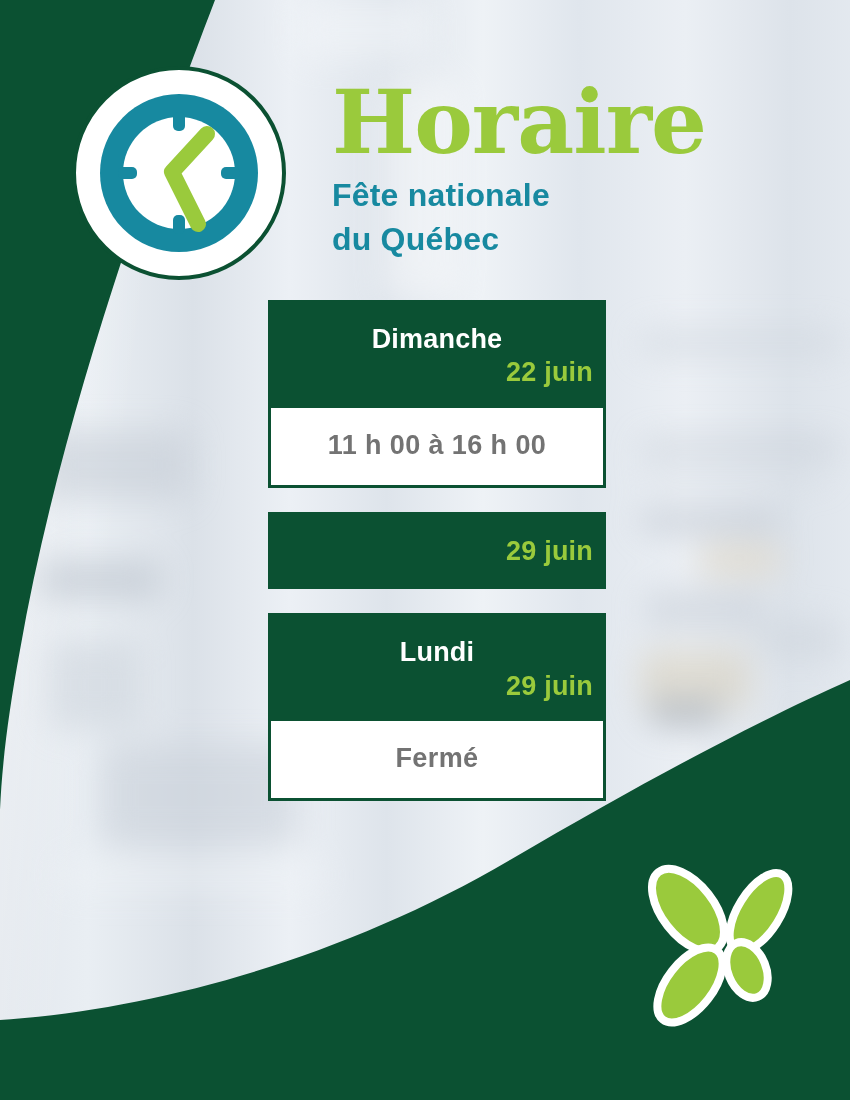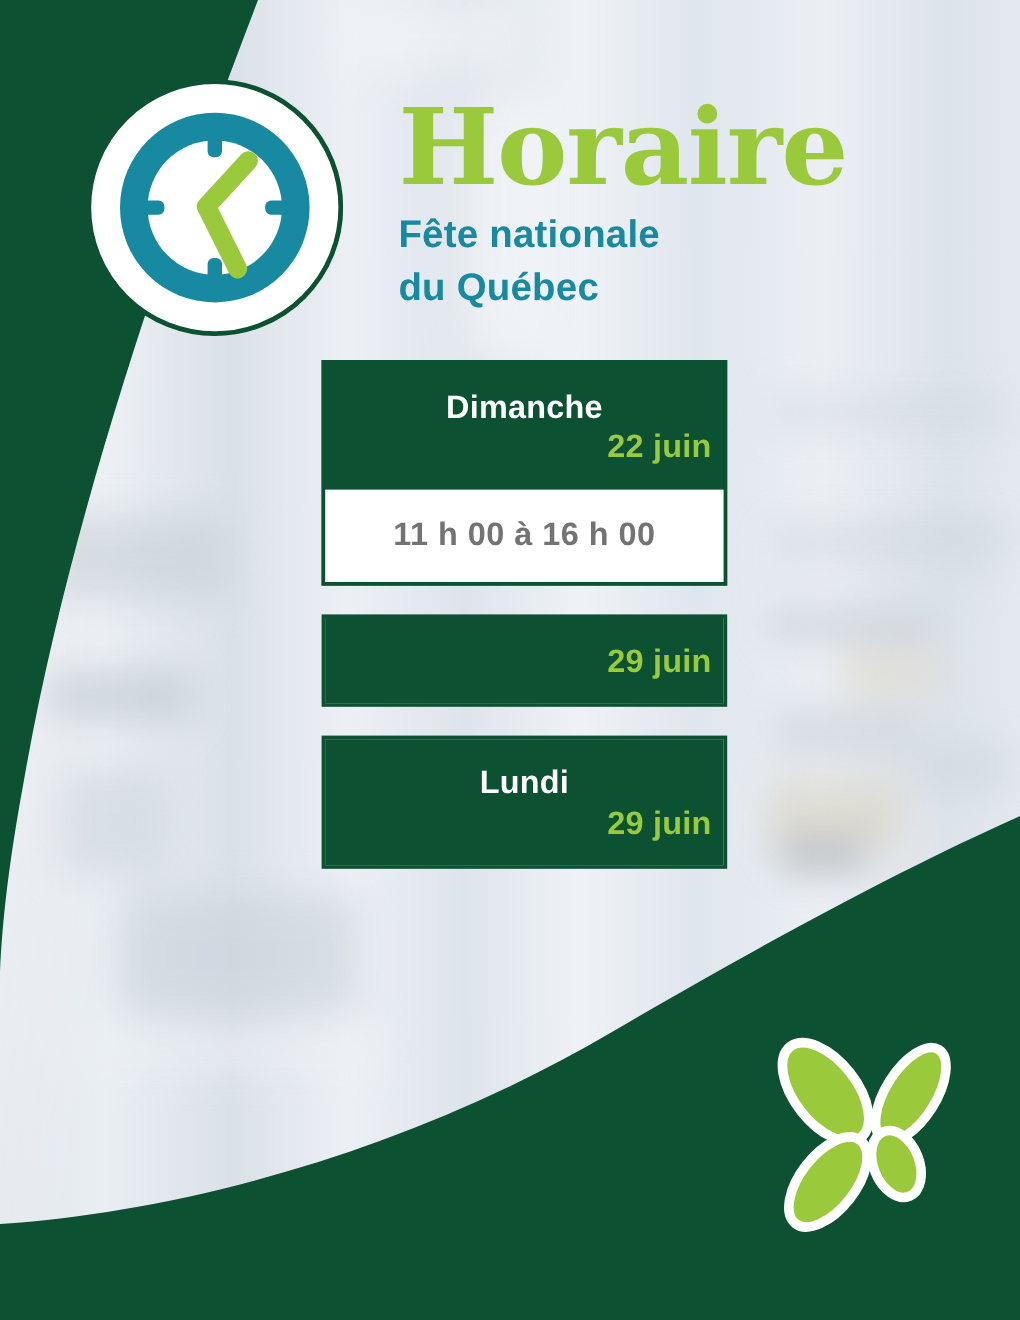--- a/index.html
+++ b/index.html
@@ -216,20 +216,23 @@
       <div class="card-head">
         <div class="card-date">29 juin</div>
       </div>
     </div>
 
     <div class="card">
       <div class="card-head">
         <div class="card-day">Lundi</div>
         <div class="card-date">29 juin</div>
       </div>
+      <div class="card-body">
+        <div class="card-hours">Fermé</div>
+      </div>
     </div>
 
   </div>
 
   <div class="butterfly">
     <svg width="190" height="190" viewBox="0 0 190 190" xmlns="http://www.w3.org/2000/svg">
       <g>
 
         <ellipse cx="56" cy="56" rx="26" ry="48" transform="rotate(-38 56 56)" fill="#9ACA3C" stroke="#FFFFFF" stroke-width="8"></ellipse>
 

